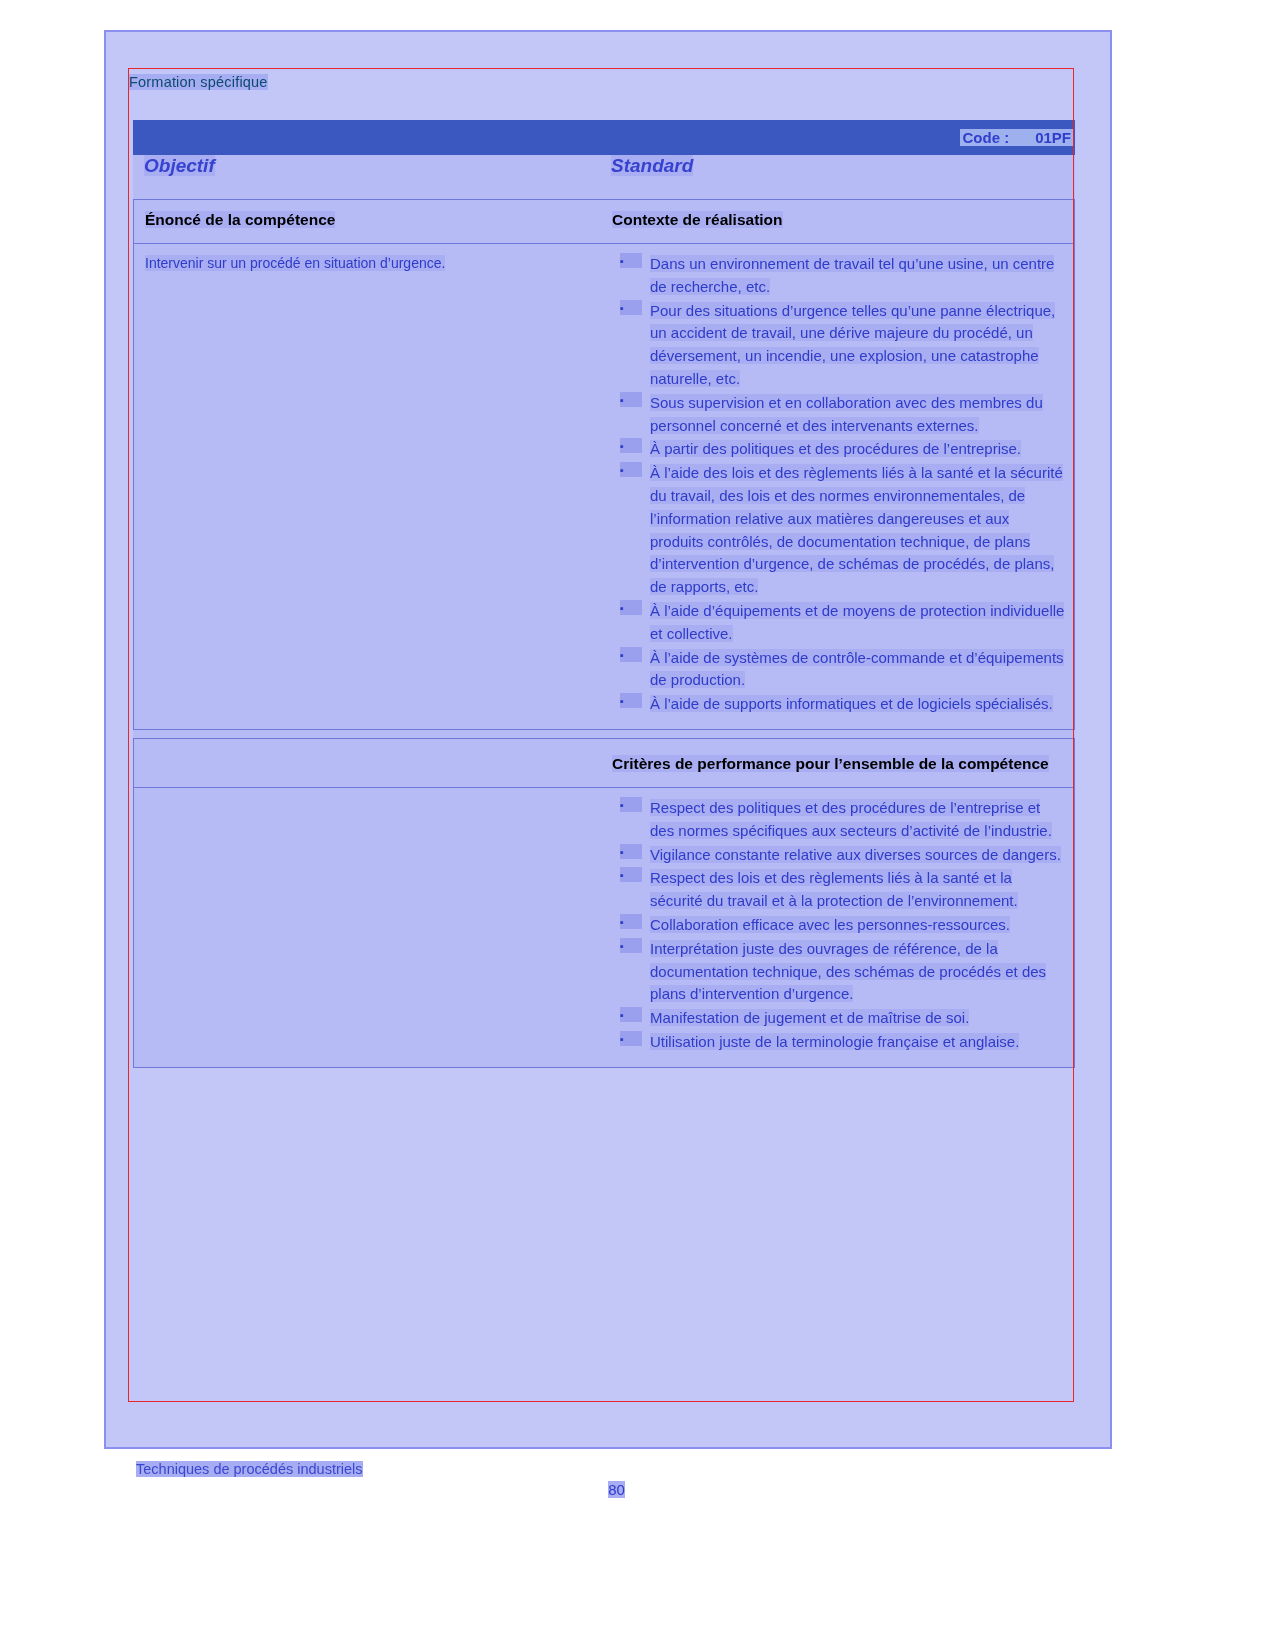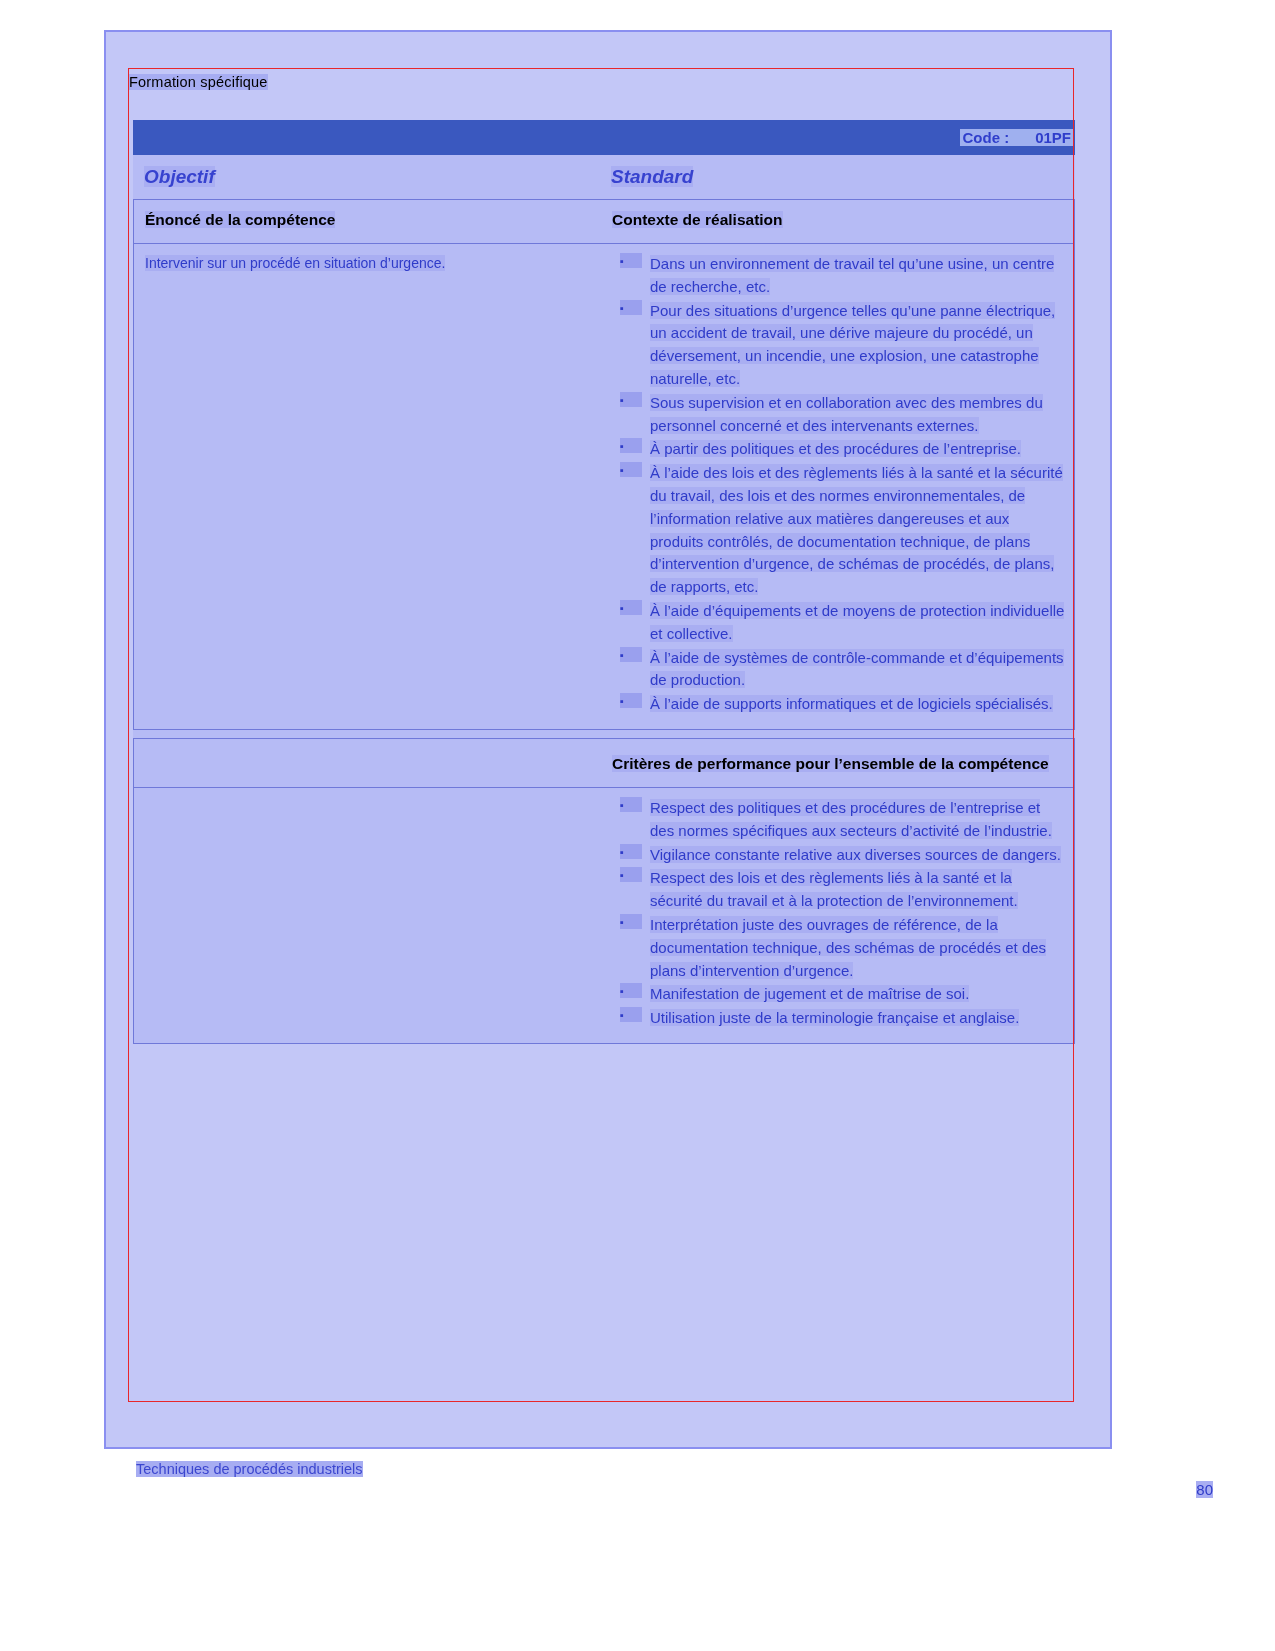--- a/index.html
+++ b/index.html
@@ -38,21 +38,21 @@
     border: 1.5px solid #e8262b;
     box-sizing: border-box;
     pointer-events: none;
     z-index: 60;
   }
   .header-label {
     position: absolute;
     left: 129px;
     top: 74px;
     font-size: 14.5px;
-    color: #000000;
+    color: #0c4a6e;
     background: #a7adf2;
     letter-spacing: .2px;
     white-space: nowrap;
     text-align: center;
   }
   
   .table {
     position: absolute;
     left: 133px;
     top: 120px;
@@ -75,21 +75,20 @@
     background: #9fb0ef;
     padding: 0 2px;
     margin-right: 2px;
     white-space: nowrap;
   }
   .code-text .sep { display: inline-block; width: 26px; }
   
   .obj-std-row {
     display: flex;
     height: 44px;
-    align-items: center;
     background: #b6bbf5;
   }
   .obj-cell, .std-cell {
     font-style: italic;
     font-weight: bold;
     font-size: 19px;
     color: #3742cf;
   }
   .obj-cell {
     width: 478px;
@@ -170,24 +169,24 @@
     position: absolute;
     left: 136px;
     top: 1461px;
     font-size: 14.5px;
     color: #3b46cf;
     background: #a7adf2;
     white-space: nowrap;
   }
   .page-num {
     position: absolute;
-    left: 0;
+    left: 10px;
     top: 1481px;
     width: 1213px;
-    text-align: right;
+    text-align: center;
     font-size: 15px;
     color: #2f3bc9;
   }
   .page-num span { background: #a9aef2; }
 </style>
 </head>
 <body>
 
 <div class="page">
 
@@ -237,20 +236,21 @@
         <div class="col-left hd"></div>
         <div class="col-right hd criteria-head"><span>Critères de performance pour l’ensemble de la compétence</span></div>
       </div>
       <div class="row">
         <div class="col-left"></div>
         <div class="col-right">
           <ul class="bullets">
             <li><span class="btxt">Respect des politiques et des procédures de l’entreprise et des normes spécifiques aux secteurs d’activité de l’industrie.</span></li>
             <li><span class="btxt">Vigilance constante relative aux diverses sources de dangers.</span></li>
             <li><span class="btxt">Respect des lois et des règlements liés à la santé et la sécurité du travail et à la protection de l’environnement.</span></li>
+            <li><span class="btxt">Collaboration efficace avec les personnes-ressources.</span></li>
             <li><span class="btxt">Interprétation juste des ouvrages de référence, de la documentation technique, des schémas de procédés et des plans d’intervention d’urgence.</span></li>
             <li><span class="btxt">Manifestation de jugement et de maîtrise de soi.</span></li>
             <li><span class="btxt">Utilisation juste de la terminologie française et anglaise.</span></li>
           </ul>
         </div>
       </div>
     </div>
 
   </div>
 

